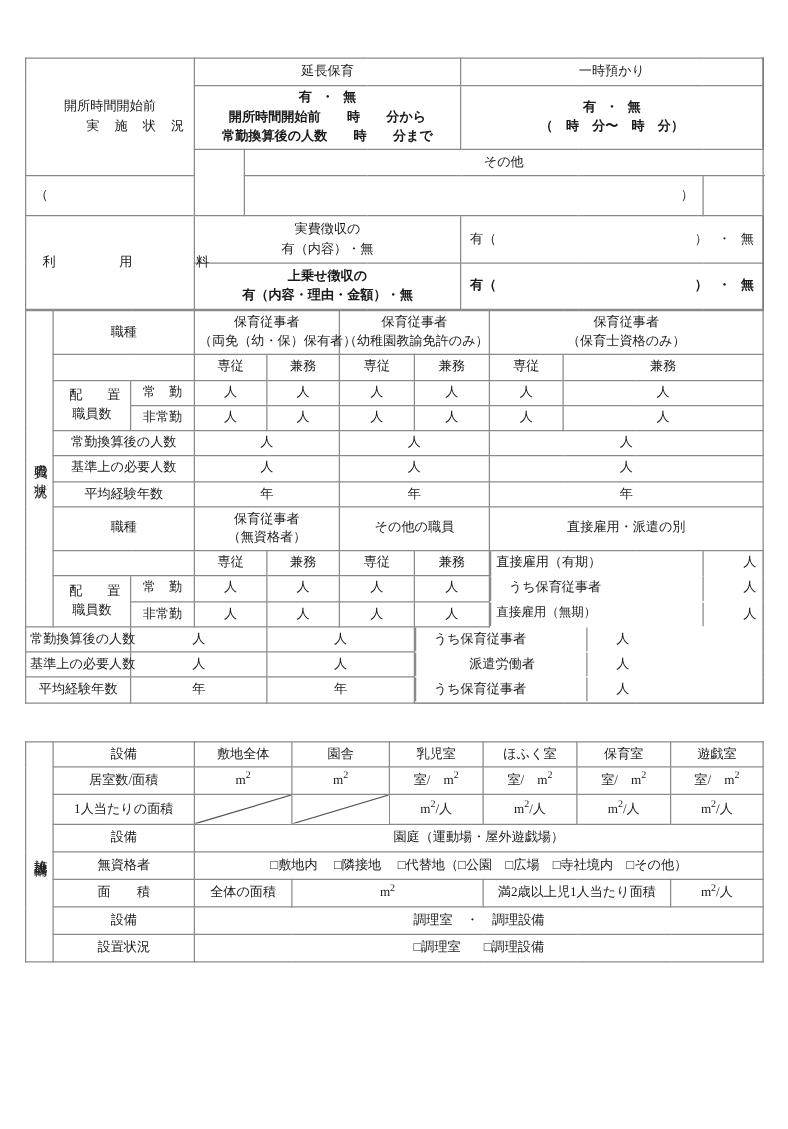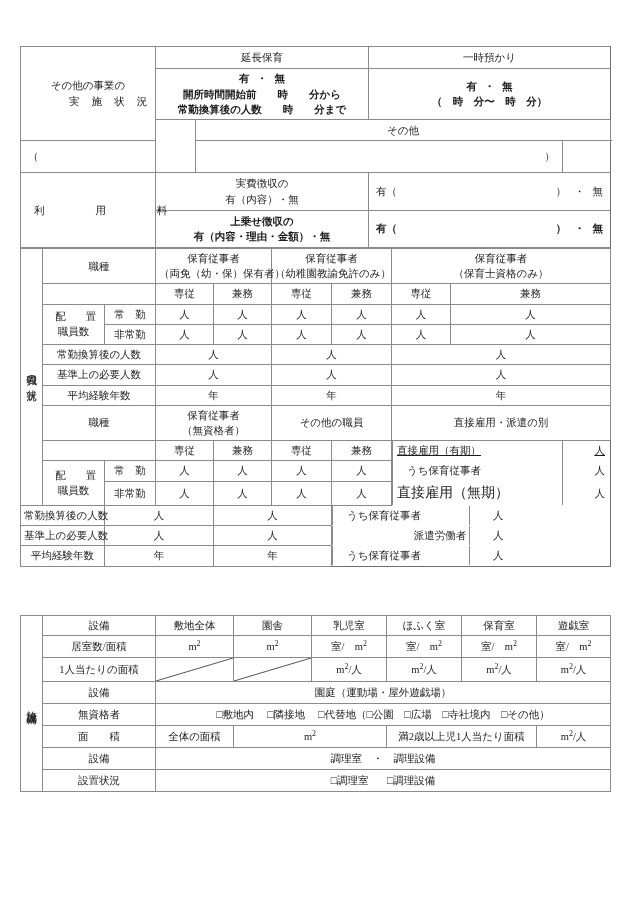--- a/index.html
+++ b/index.html
@@ -101,21 +101,21 @@
       <col style="width:75px">
       <col style="width:47px">
       <col style="width:47px">
       <col style="width:53px">
       <col style="width:47px">
       <col style="width:48px">
     </colgroup>
     <tbody>
       <tr style="height:22px;">
         <td rowspan="3">
-          <div>その他の事業の</div>
+          <div>開所時間開始前</div>
           <div class="sp2">実 施 状 況</div>
         </td>
         <td colspan="4">延長保育</td>
         <td colspan="5">一時預かり</td>
       </tr>
       <tr style="height:48px;font-weight:bold;">
         <td colspan="4">
           <div class="sp15">有 ・ 無</div>
           <div>開所時間開始前　　時　　分から</div>
           <div>常勤換算後の人数　　時　　分まで</div>
@@ -271,21 +271,21 @@
           <div>直接雇用・派遣の別</div>
         </td>
       </tr>
       <tr style="height:19px;">
         <td colspan="2"></td>
         <td>専従</td>
         <td>兼務</td>
         <td>専従</td>
         <td>兼務</td>
         <td colspan="3" class="nb" style="padding:0;">
-          <table style="width:100%;height:100%;border-collapse:collapse;table-layout:fixed;text-decoration:underline;">
+          <table style="width:100%;height:100%;border-collapse:collapse;table-layout:fixed;">
             <tbody>
                 <tr>
                   <td style="border:0;border-left:1px solid #8a8a8a;text-align:left;padding-left:4px;font-size:10.5px;width:78%;">直接雇用（有期）</td>
             <td style="border:0;border-left:1px solid #8a8a8a;text-align:right;padding-right:5px;font-size:10.5px;">人</td>
                 </tr>
           </tbody>
             </table>
         </td>
       </tr>
       <tr style="height:20px;">
@@ -312,21 +312,21 @@
       <tr style="height:20px;">
         <td>非常勤</td>
         <td class="pad-r">人</td>
         <td class="pad-r">人</td>
         <td class="pad-r">人</td>
         <td class="pad-r">人</td>
         <td colspan="3" class="nb" style="padding:0;">
           <table style="width:100%;height:100%;border-collapse:collapse;table-layout:fixed;">
             <tbody>
                 <tr>
-                  <td style="border:0;border-left:1px solid #8a8a8a;text-align:left;padding-left:4px;font-size:14px;width:78%;">直接雇用（無期）</td>
+                  <td style="border:0;border-left:1px solid #8a8a8a;text-align:left;padding-left:4px;font-size:10px;width:78%;">直接雇用（無期）</td>
             <td style="border:0;border-left:1px solid #8a8a8a;text-align:right;padding-right:5px;font-size:10.5px;">人</td>
                 </tr>
           </tbody>
             </table>
         </td>
       </tr>
       <tr style="height:20px;">
         <td colspan="2">常勤換算後の人数</td>
         <td colspan="2" class="pad-r">人</td>
         <td colspan="2" class="pad-r">人</td>
@@ -342,21 +342,21 @@
         </td>
       </tr>
       <tr style="height:20px;">
         <td colspan="2">基準上の必要人数</td>
         <td colspan="2" class="pad-r">人</td>
         <td colspan="2" class="pad-r">人</td>
         <td colspan="3" class="nb" style="padding:0;">
           <table style="width:100%;height:100%;border-collapse:collapse;table-layout:fixed;">
             <tbody>
                 <tr>
-                  <td style="border:0;border-left:1px solid #8a8a8a;text-align:right;padding-left:4px;font-size:10.5px;width:78%;">派遣労働者</td>
+                  <td style="border:0;border-left:1px solid #8a8a8a;text-align:center;padding-left:4px;font-size:10.5px;width:78%;">派遣労働者</td>
             <td style="border:0;border-left:1px solid #8a8a8a;text-align:right;padding-right:5px;font-size:10.5px;">人</td>
                 </tr>
           </tbody>
             </table>
         </td>
       </tr>
       <tr style="height:20px;">
         <td colspan="2">平均経験年数</td>
         <td colspan="2" class="pad-r">年</td>
         <td colspan="2" class="pad-r">年</td>
@@ -367,21 +367,21 @@
                   <td style="border:0;border-left:1px solid #8a8a8a;padding-left:14px;font-size:10.5px;width:78%;text-align:left;">うち保育従事者</td>
             <td style="border:0;border-left:1px solid #8a8a8a;text-align:right;padding-right:5px;font-size:10.5px;">人</td>
                 </tr>
           </tbody>
             </table>
         </td>
       </tr>
     </tbody>
   </table>
 
-  <table class="form" style="top:615px;font-family:Liberation Serif, serif;">
+  <table class="form" style="top:593px;font-family:Liberation Serif, serif;">
     <colgroup>
       <col style="width:22px">
       <col style="width:113px">
       <col style="width:78px">
       <col style="width:78px">
       <col style="width:75px">
       <col style="width:75px">
       <col style="width:75px">
       <col style="width:74px">
     </colgroup>

